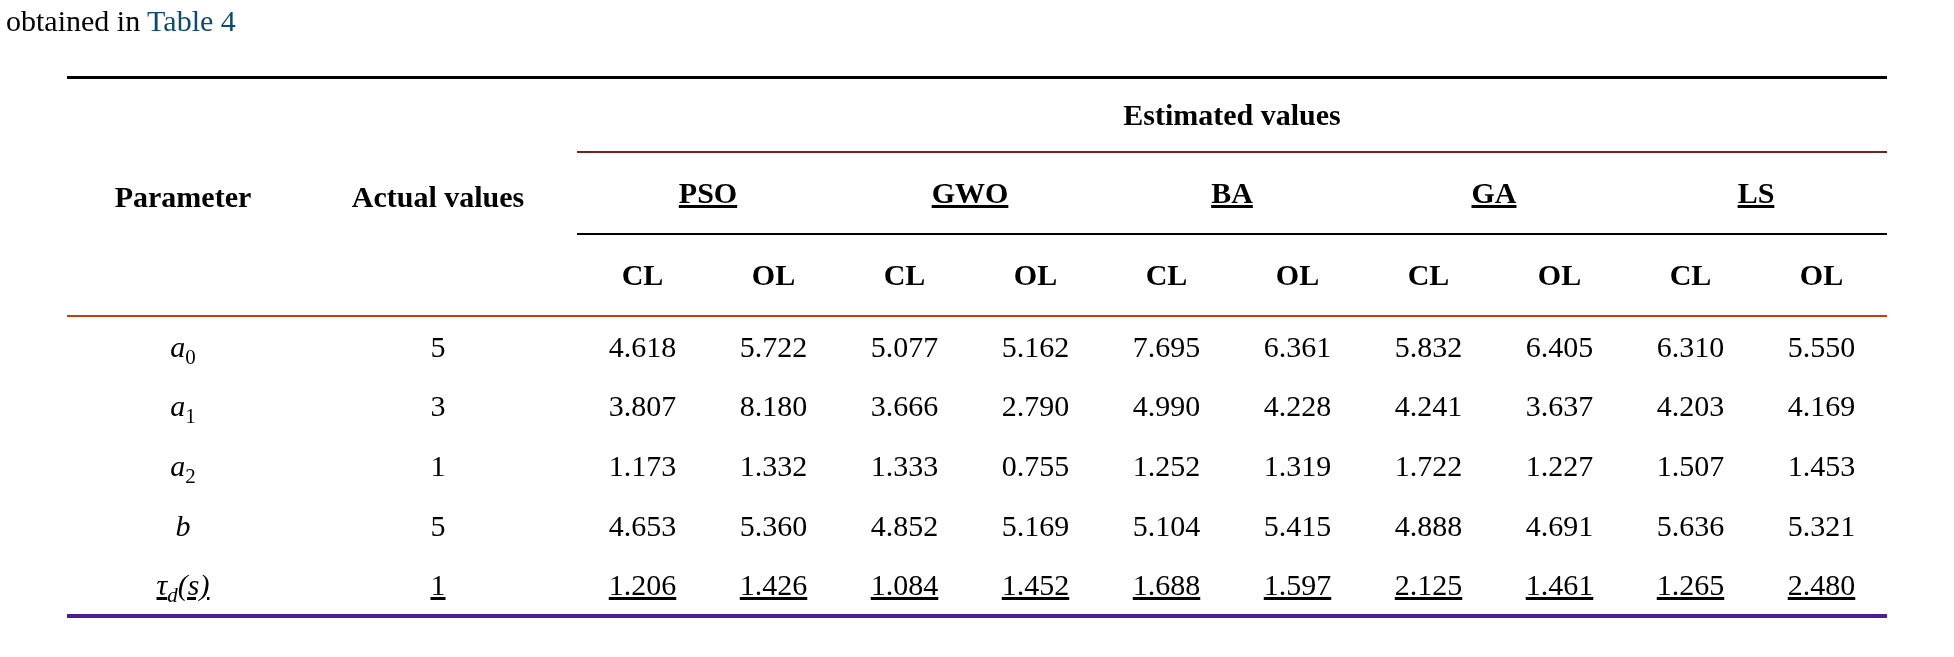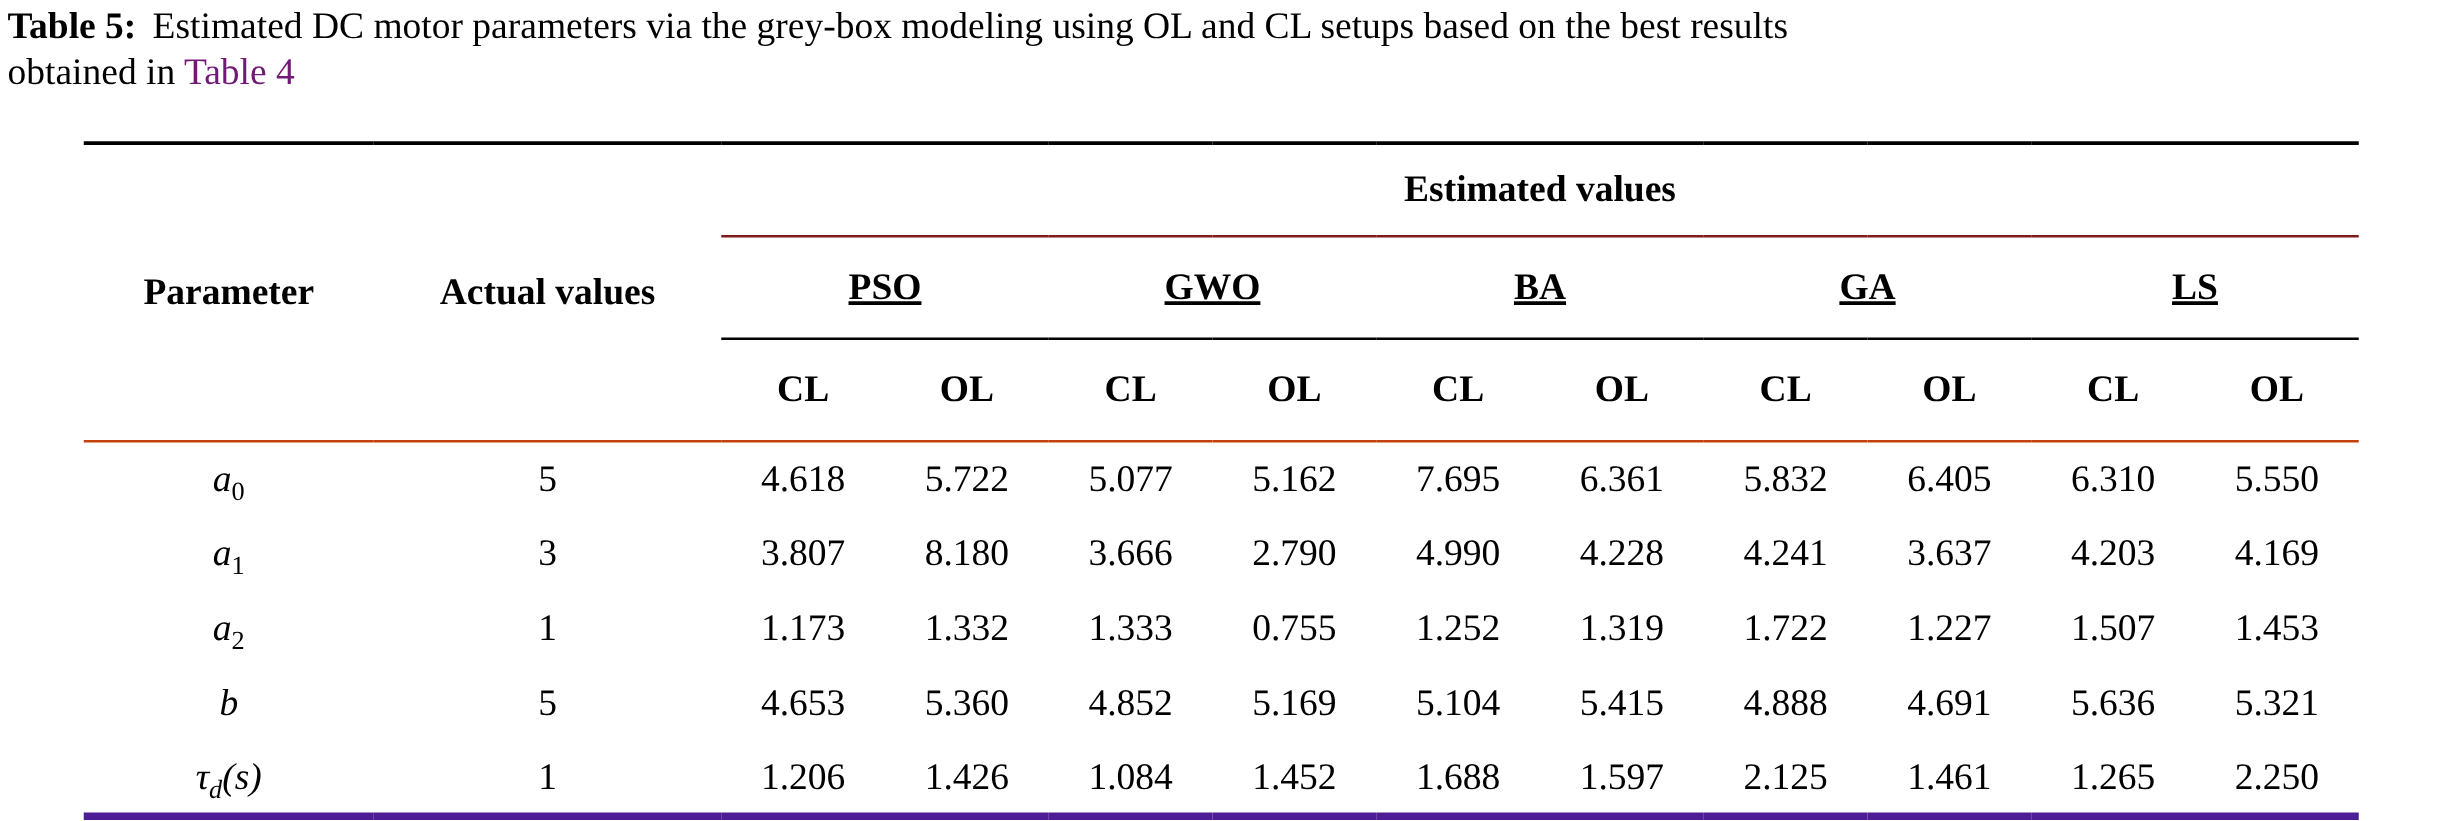--- a/index.html
+++ b/index.html
@@ -42,37 +42,36 @@
     font-size: 30px;
     font-weight: normal;
     white-space: nowrap;
   }
   .bold { font-weight: bold; }
   
   .top-rule        { border-top: 3px solid #000; }
   .est-cell        { border-bottom: 2px solid #7f1d1d; }
   .method-cell     { border-bottom: 2px solid #000; }
   .hdr-bottom      { border-bottom: 2px solid #c2410c; }
-  tbody tr:last-child td { border-bottom: 6px solid #4c1d95; }
+  tbody tr:last-child td { border-bottom: 4px solid #4c1d95; text-decoration: underline; }
   
   tr.r-est th     { height: 72px; }
   tr.r-methods th { height: 80px; text-decoration: underline; }
   tr.r-setups th  { height: 80px; }
   tbody tr        { height: 60px; }
   sub {
     font-size: 70%;
     line-height: 0;
   }
 </style>
 </head>
 <body>
 
 <div class="caption">
-  <div class="cap-line"><span class="cap-label">Table 5:</span><span>Estimated DC motor parameters via the grey-box modeling using OL and CL setups based on the best results</span></div>
-  <div class="cap-line"><span>obtained in</span> <a class="cap-link" href="#" style="color: #701a75;">Table 4</a></div>
+  <div class="cap-line"><span>obtained in</span> <a class="cap-link" href="#" style="color: #0c4a6e;">Table 4</a></div>
 </div>
 
 <table class="params">
   <colgroup>
     <col class="c-param">
     <col class="c-actual">
     <col class="c-data">
       <col class="c-data">
       <col class="c-data">
       <col class="c-data">
@@ -171,16 +170,16 @@
         <td>1</td>
         <td>1.206</td>
         <td>1.426</td>
         <td>1.084</td>
         <td>1.452</td>
         <td>1.688</td>
         <td>1.597</td>
         <td>2.125</td>
         <td>1.461</td>
         <td>1.265</td>
-        <td>2.250</td>
+        <td>2.480</td>
       </tr>
     </tbody>
 </table>
 
 </body></html>

